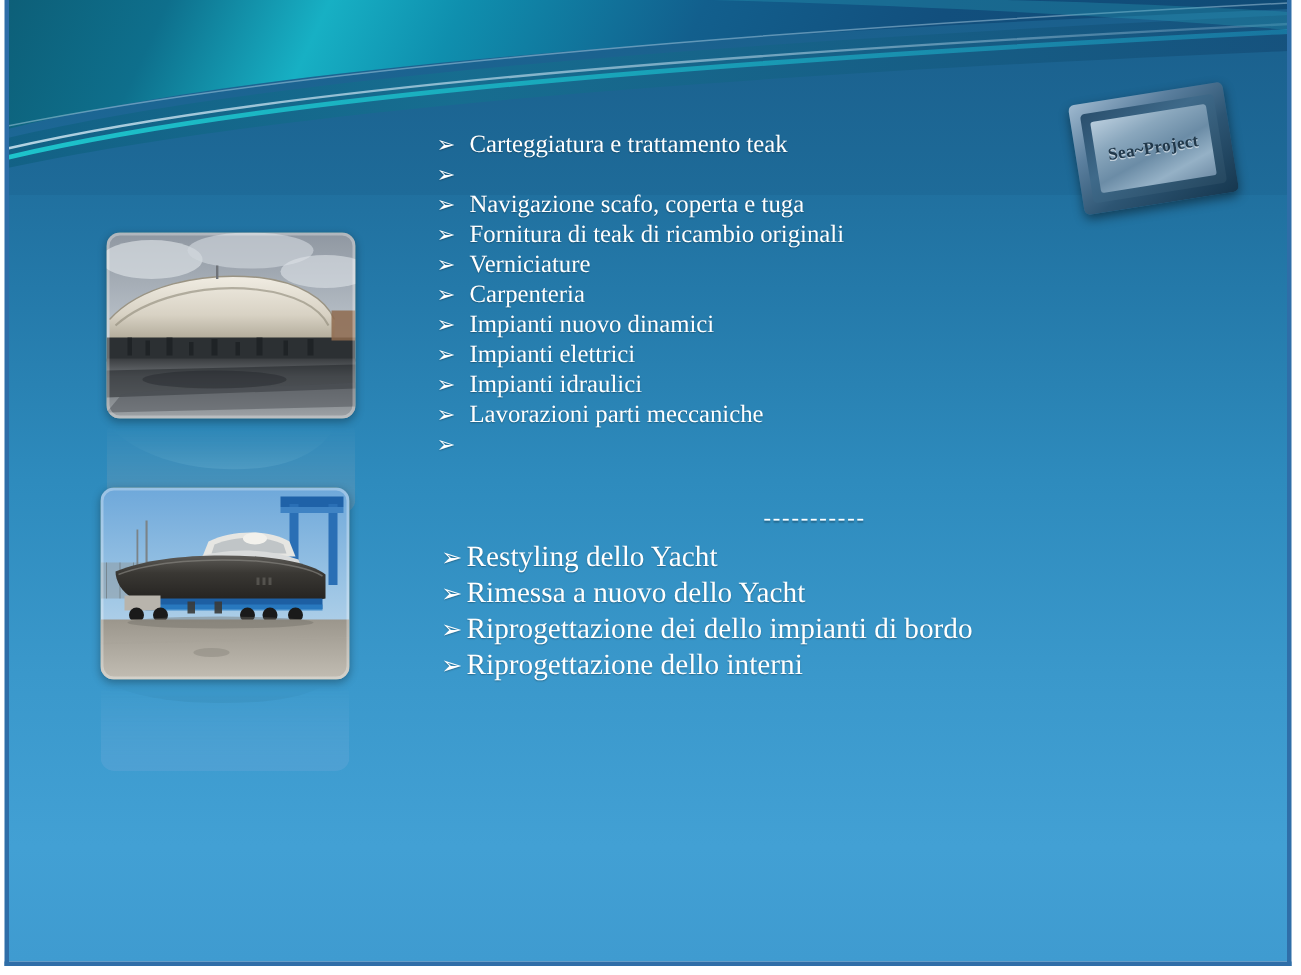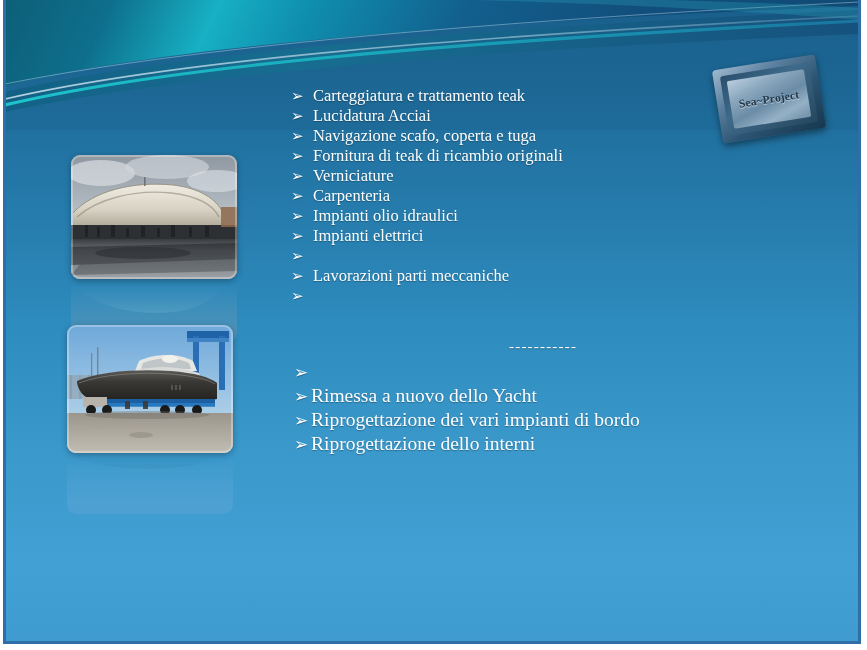--- a/index.html
+++ b/index.html
@@ -459,71 +459,72 @@
       </div>
     </div>
 
     <div id="list1">
       <div class="row">
         <span class="bullet">➢</span>
         <span class="txt">Carteggiatura e trattamento teak</span>
       </div>
       <div class="row">
         <span class="bullet">➢</span>
-        <span class="txt">Lucidatura Acciai</span>
       </div>
       <div class="row">
         <span class="bullet">➢</span>
         <span class="txt">Navigazione scafo, coperta e tuga</span>
       </div>
       <div class="row">
         <span class="bullet">➢</span>
         <span class="txt">Fornitura di teak di ricambio originali</span>
       </div>
       <div class="row">
         <span class="bullet">➢</span>
         <span class="txt">Verniciature</span>
       </div>
       <div class="row">
         <span class="bullet">➢</span>
         <span class="txt">Carpenteria</span>
       </div>
       <div class="row">
         <span class="bullet">➢</span>
-        <span class="txt">Impianti olio idraulici</span>
+        <span class="txt">Impianti nuovo dinamici</span>
       </div>
       <div class="row">
         <span class="bullet">➢</span>
         <span class="txt">Impianti elettrici</span>
       </div>
       <div class="row">
         <span class="bullet">➢</span>
+        <span class="txt">Impianti idraulici</span>
       </div>
       <div class="row">
         <span class="bullet">➢</span>
         <span class="txt">Lavorazioni parti meccaniche</span>
       </div>
       <div class="row">
         <span class="bullet">➢</span>
       </div>
     </div>
 
     <div id="separator">-----------</div>
 
     <div id="list2">
       <div class="row">
         <span class="bullet">➢</span>
+        <span class="txt">Restyling dello Yacht</span>
       </div>
       <div class="row">
         <span class="bullet">➢</span>
         <span class="txt">Rimessa a nuovo dello Yacht</span>
       </div>
       <div class="row">
         <span class="bullet">➢</span>
-        <span class="txt">Riprogettazione dei vari impianti di bordo</span>
+        <span class="txt">Riprogettazione dei dello impianti di bordo</span>
       </div>
       <div class="row">
         <span class="bullet">➢</span>
         <span class="txt">Riprogettazione dello interni</span>
       </div>
     </div>
 
   </div>
 
   <div id="slide-border"></div>

